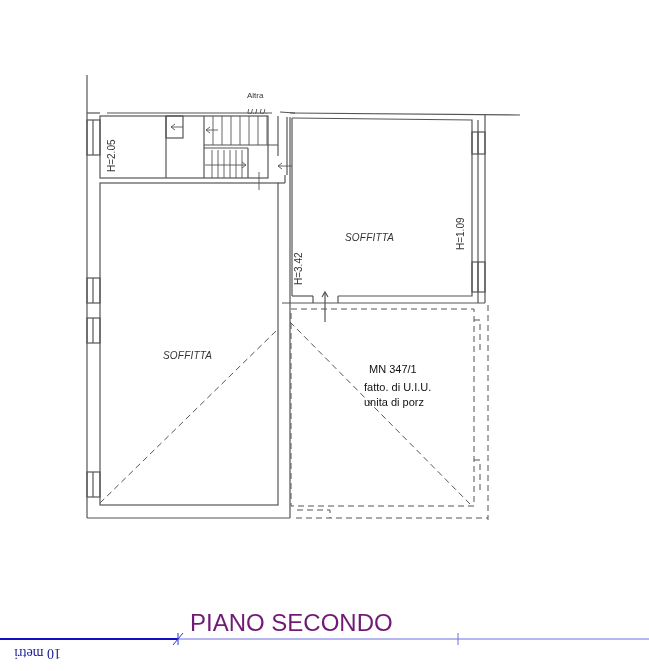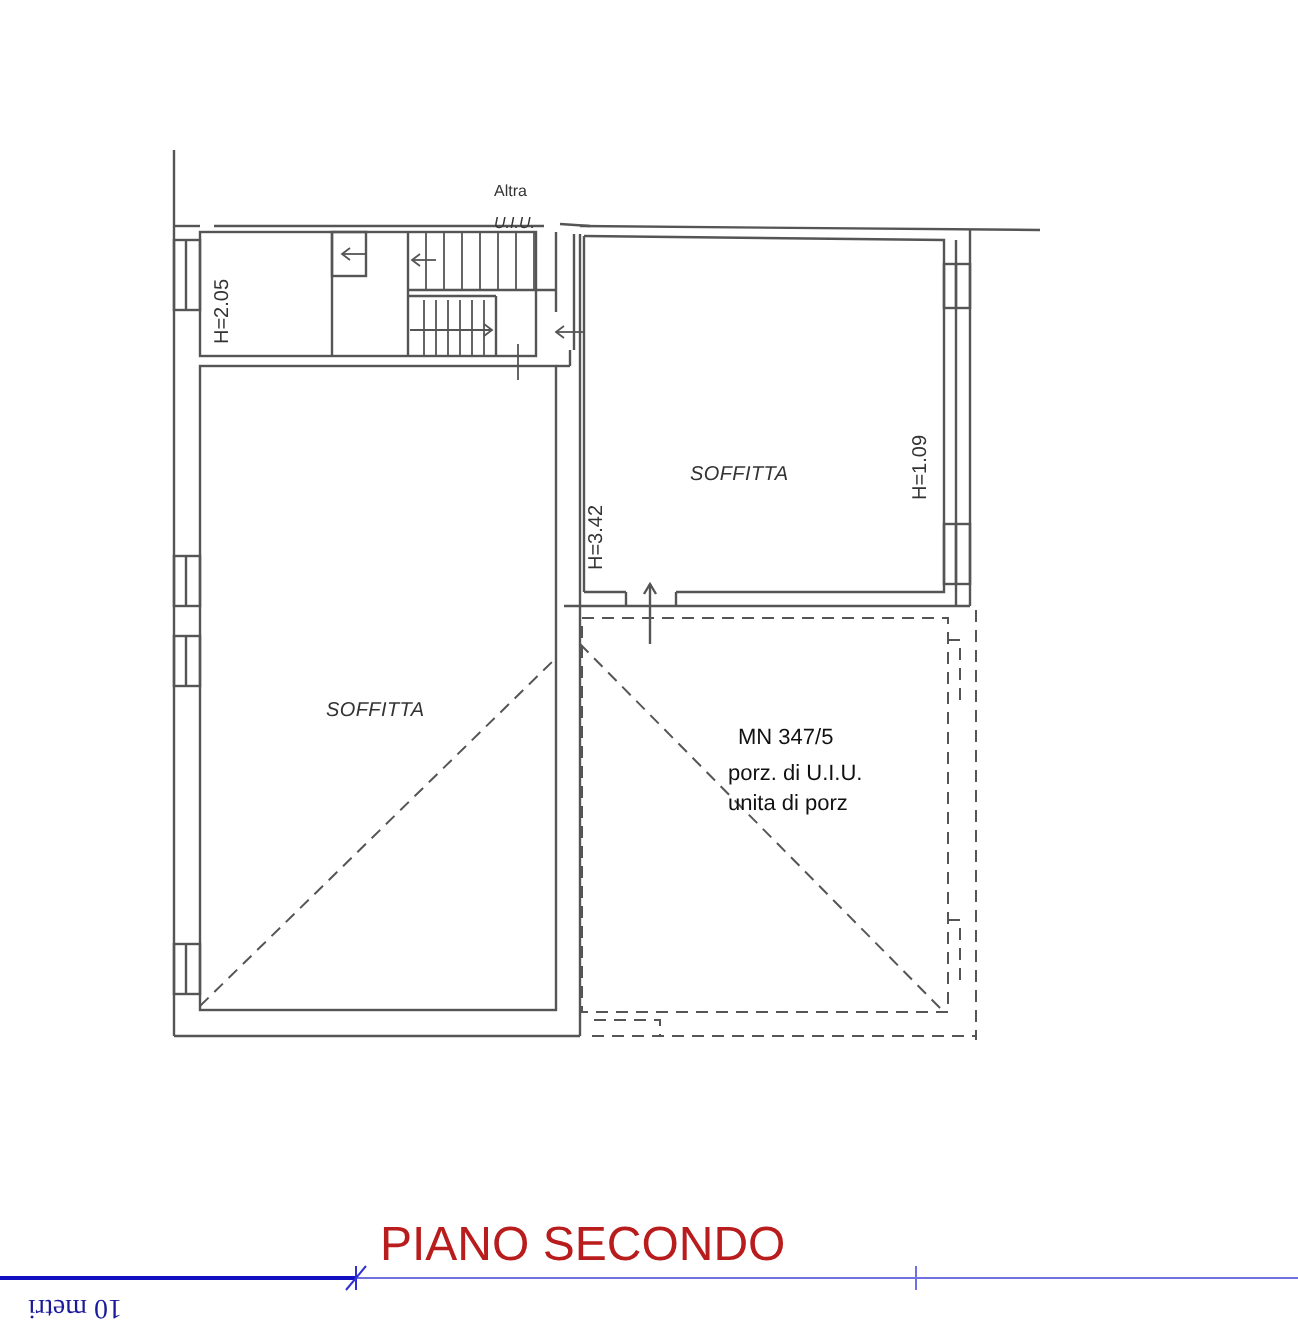--- a/index.html
+++ b/index.html
@@ -3,21 +3,21 @@
 <meta charset="utf-8">
 <style>
   html, body { margin:0; padding:0; background:#ffffff; }
   body { width:649px; height:671px; position:relative; overflow:hidden; font-family:"Liberation Sans", sans-serif; }
   svg { position:absolute; left:0; top:0; }
   .lbl { position:absolute; color:#222; white-space:nowrap;margin-top:21px; }
   .small { font-size:8px; color:#333; }
   .room { font-size:10px; color:#333; letter-spacing:0.2px;font-style:italic; }
   .note { font-size:11px; color:#111; line-height:14px; }
   .vert { position:absolute; font-size:10px; color:#333; transform-origin:left top; transform:rotate(-90deg); white-space:nowrap; }
-  .title { position:absolute; left:190px; top:609px; font-size:24px; color:#b91c1c; }
+  .title { position:absolute; left:190px; top:609px; font-size:24px; color:#701a75; }
   .scale-txt { position:absolute; left:14px; top:645px; font-family:"Liberation Serif", serif; font-size:14px; color:#1a1a9a; transform:rotate(180deg); }
 </style>
 </head>
 <body>
 
 <svg width="649" height="671" viewBox="0 0 649 671">
   <g fill="none" stroke="#555" stroke-width="1.2">
 
     <line x1="87" y1="75" x2="87" y2="518"></line>
     <line x1="87" y1="518" x2="290" y2="518"></line>
@@ -115,18 +115,18 @@
 <div class="lbl small" style="left:247px; top:70px;">Altra</div>
 <div class="lbl small" style="left:247px; top:86px;font-style:italic;">U.I.U.</div>
 
 <div class="vert" style="left:106px; top:172px;">H=2.05</div>
 <div class="vert" style="left:293px; top:285px;">H=3.42</div>
 <div class="vert" style="left:455px; top:250px;">H=1.09</div>
 
 <div class="lbl room" style="left:163px; top:329px;">SOFFITTA</div>
 <div class="lbl room" style="left:345px; top:211px;">SOFFITTA</div>
 
-<div class="lbl note" style="left:369px; top:341px;">MN 347/5</div>
-<div class="lbl note" style="left:364px; top:359px;">porz. di U.I.U.</div>
+<div class="lbl note" style="left:369px; top:341px;">MN 347/1</div>
+<div class="lbl note" style="left:364px; top:359px;">fatto. di U.I.U.</div>
 <div class="lbl note" style="left:364px; top:374px;">unita di porz</div>
 
 <div class="title">PIANO SECONDO</div>
 <div class="scale-txt">10 metri</div>
 
 </body></html>

